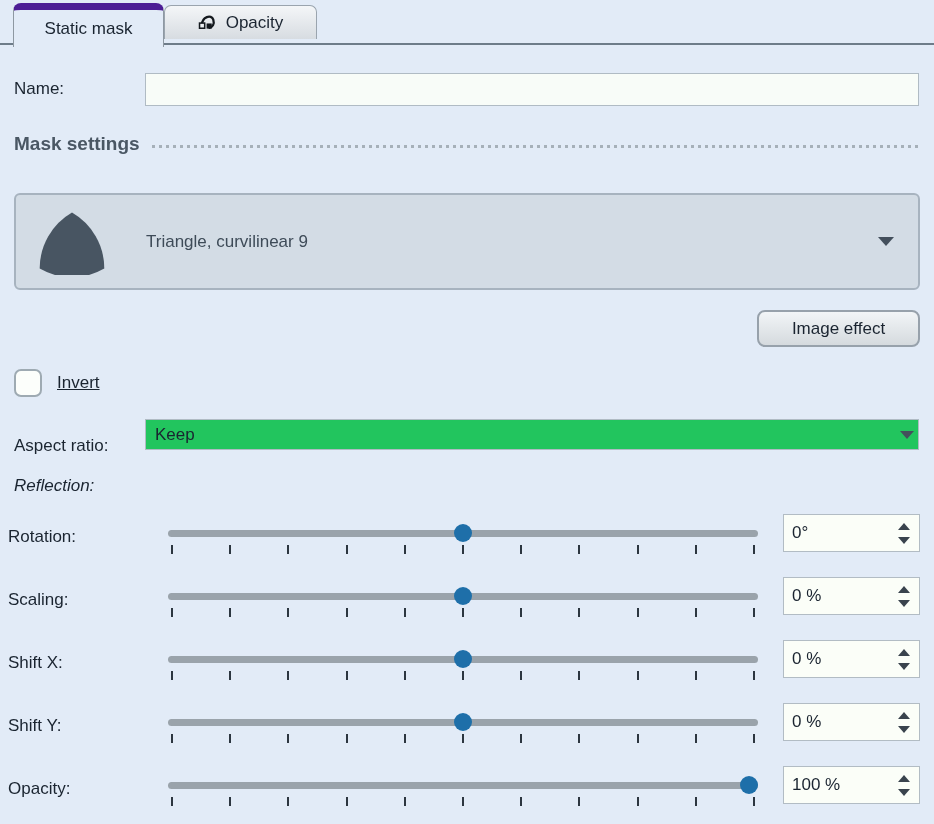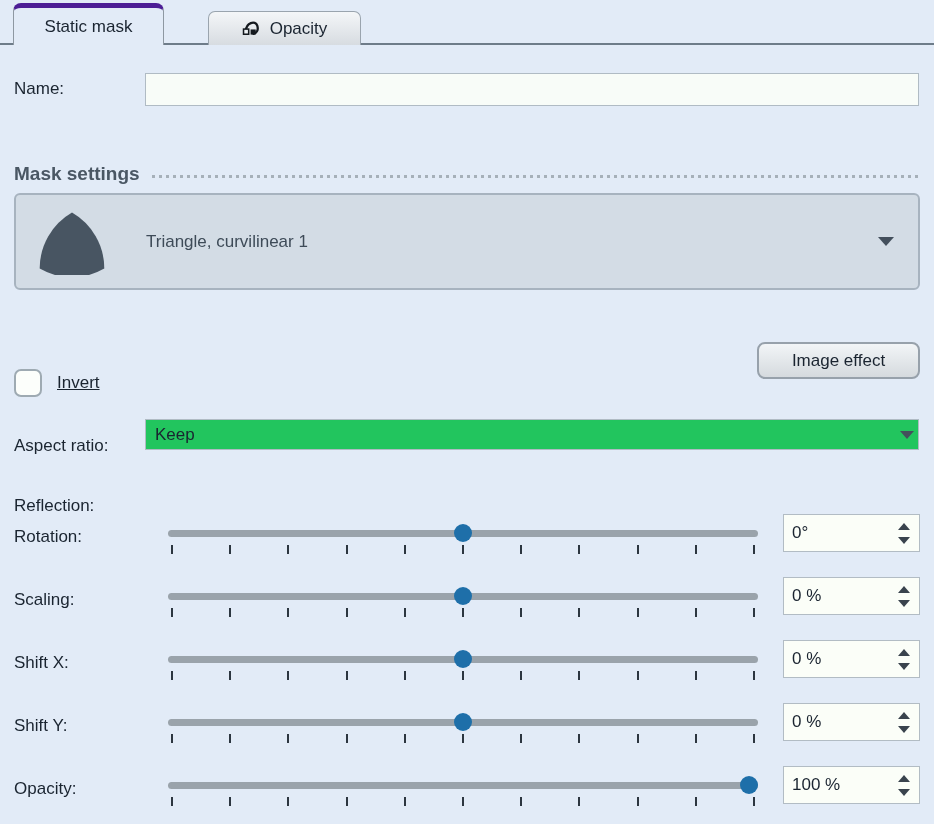--- a/index.html
+++ b/index.html
@@ -6,71 +6,71 @@
   .app {
     position:relative; width:934px; height:824px; overflow:hidden;
     background:#e2ebf7; font-family:"Liberation Sans", sans-serif; color:#1a2430;
   }
   
   .tab-strip-line { position:absolute; left:0; top:43px; width:934px; height:2px; background:#6e7c89; }
   .tab { display:flex; align-items:center; justify-content:center; font-size:17px; cursor:default; }
   .tab-active {
     position:absolute; left:13px; top:3px; width:149px; height:37px; z-index:2;
     background:#e2ebf7; border:1px solid #8e98a2; border-bottom:none;
-    border-top:5px solid #4c1d95; border-radius:8px 8px 0 0;
+    border-top:7px solid #4c1d95; border-radius:8px 8px 0 0;
   }
   .tab-inactive {
-    position:absolute; left:164px; top:11px; width:151px; height:33px; z-index:1;
+    position:absolute; left:164px; top:5px; width:151px; height:33px; z-index:1;
     background:linear-gradient(#f4f6f8,#d7dce1); border:1px solid #9aa4ae; border-bottom:none;
-    border-radius:7px 7px 0 0; gap:7px;margin-left:44px;
+    border-radius:7px 7px 0 0; gap:7px;
   }
   
   .lbl { position:absolute; left:14px; font-size:17px; line-height:20px; }
   .text-input {
     position:absolute; left:145px; top:73px; width:774px; height:33px; box-sizing:border-box;
     background:#f8fcf8; border:1px solid #b0bbc4; font-family:inherit; font-size:17px;
     padding:0 8px; color:#1a2430; outline:none;
   }
   
-  .section { position:absolute; left:14px; top:133px; width:906px; display:flex; align-items:center; gap:12px;margin-top:30px; }
+  .section { position:absolute; left:14px; top:133px; width:906px; display:flex; align-items:center; gap:12px; }
   .section-title { font-size:19px; font-weight:bold; color:#4a5764; white-space:nowrap; }
   .dotline { flex:1; height:3px; margin-top:5px;
     background-image:repeating-linear-gradient(to right,#a6b0b9 0 3px, transparent 3px 7px); }
   
   .shape-combo {
     position:absolute; left:14px; top:193px; width:906px; height:97px; box-sizing:border-box;
     background:#d3dce5; border:2px solid #a7b3bf; border-radius:6px;
     display:flex; align-items:center; cursor:default;
   }
   .shape-combo svg { margin-left:18px; }
   .shape-text { margin-left:36px; font-size:17px; color:#3e4b58; flex:1; }
   .arrow-down { width:0; height:0; border-left:8px solid transparent; border-right:8px solid transparent;
     border-top:9px solid #434f5c; margin-right:24px; }
   
   .push-btn {
     position:absolute; left:757px; top:310px; width:163px; height:37px; box-sizing:border-box;
     background:linear-gradient(#f2f5f7,#d5dade); border:2px solid #97a1ab; border-radius:8px;
-    font-family:inherit; font-size:17px; color:#1a2430; cursor:default;margin-top:32px;
+    font-family:inherit; font-size:17px; color:#1a2430; cursor:default;
   }
   
   .check-row { position:absolute; left:14px; top:369px; display:flex; align-items:center; gap:15px; }
   .checkbox { width:24px; height:24px; background:#fcfefb; border:2px solid #9eaab2; border-radius:7px; }
   .check-row span { font-size:17px;text-decoration:underline; }
   
   .combo {
     position:absolute; left:145px; width:774px; height:31px; box-sizing:border-box;
     background:#22c55e; border:1px solid #b0bbc4; display:flex; align-items:center;
     padding:0 4px 0 9px; font-size:17px; cursor:default;
   }
   .combo .val { flex:1; }
   .combo .arr { width:0; height:0; border-left:7px solid transparent; border-right:7px solid transparent;
     border-top:8px solid #44505c; }
   
   .slider-row { position:absolute; left:0; width:934px; height:56px; }
-  .s-label { position:absolute; left:14px; top:13px; font-size:17px; }
+  .s-label { position:absolute; left:8px; top:13px; font-size:17px; }
   .track { position:absolute; left:168px; top:16px; width:590px; height:7px; background:#9aa3ab; border-radius:4px; }
   .thumb { position:absolute; top:-6px; width:18px; height:18px; border-radius:50%; background:#1e6fa9; }
   .ticks { position:absolute; left:171px; top:31px; width:584px; display:flex; justify-content:space-between; }
   .tick { width:2px; height:9px; background:#2c3640; }
   .spin {
     position:absolute; left:783px; top:0; width:137px; height:38px; box-sizing:border-box;
     background:#fbfef8; border:1px solid #b2bcc4; display:flex; align-items:center;
   }
   .spin-value { flex:1; padding-left:8px; font-size:17px; }
   .spin-btns { display:flex; flex-direction:column; gap:7px; padding-right:9px; }
@@ -104,38 +104,38 @@
 
   <div class="section">
     <span class="section-title">Mask settings</span>
     <span class="dotline"></span>
   </div>
 
   <div class="shape-combo">
     <svg width="76" height="66" viewBox="0 0 80 64">
       <path d="M40 1 A68 68 0 0 1 74 60 A68 68 0 0 1 6 60 A68 68 0 0 1 40 1 Z" fill="#485562"></path>
     </svg>
-    <span class="shape-text">Triangle, curvilinear 1</span>
+    <span class="shape-text">Triangle, curvilinear 9</span>
     <span class="arrow-down"></span>
   </div>
 
   <button class="push-btn">Image effect</button>
 
   <div class="check-row">
     <span class="checkbox"></span>
     <span>Invert</span>
   </div>
 
   <div class="lbl" style="top:436px;">Aspect ratio:</div>
   <div class="combo" style="top:419px;">
     <span class="val">Keep</span>
     <span class="arr"></span>
   </div>
 
-  <div class="lbl" style="top:496px;">Reflection:</div>
+  <div class="lbl" style="top:476px;font-style:italic;">Reflection:</div>
 
   <div class="slider-row" style="top:514px;">
     <span class="s-label">Rotation:</span>
     <div class="track">
       <div class="thumb" style="left: calc(50% - 9px);"></div>
     </div>
     <div class="ticks">
         <span class="tick"></span>
         <span class="tick"></span>
         <span class="tick"></span>

